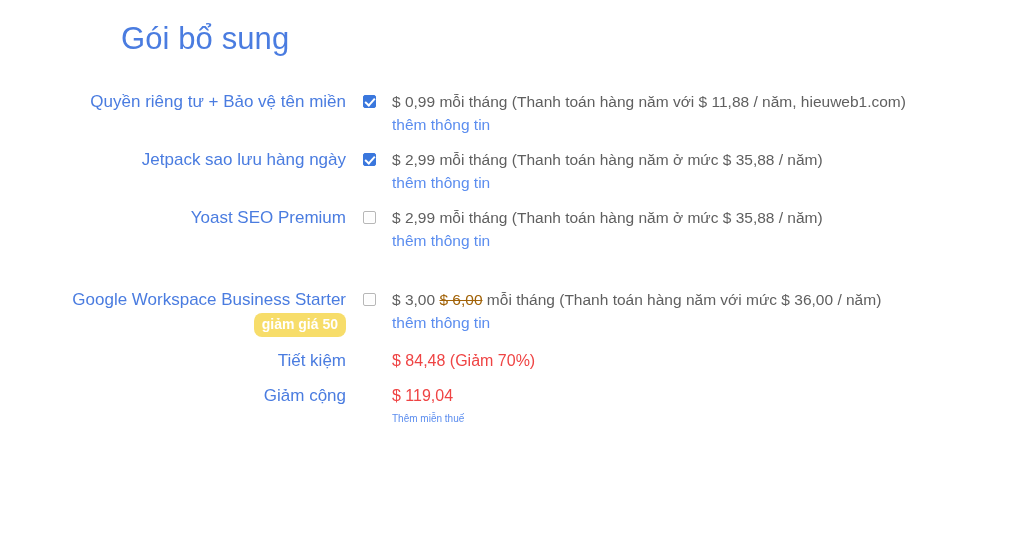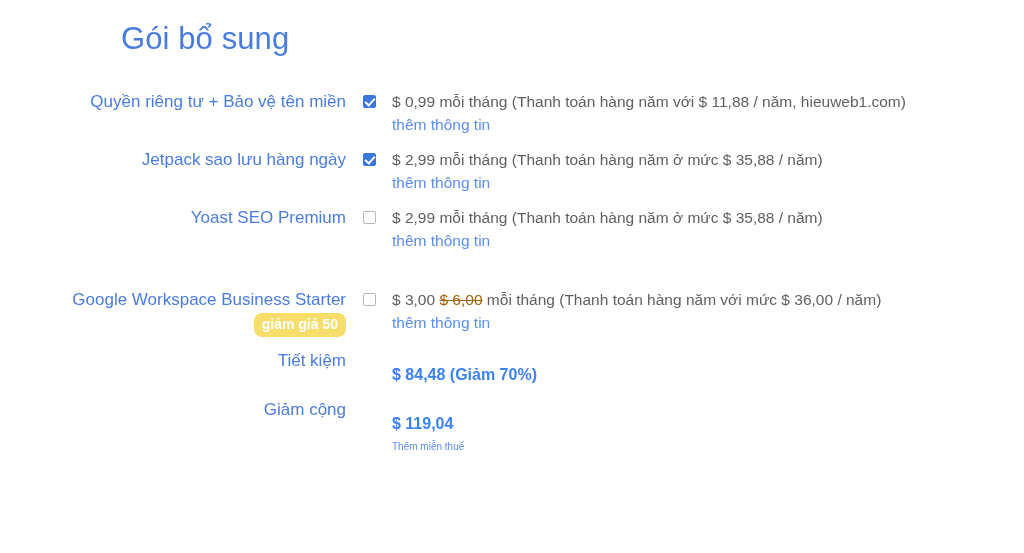--- a/index.html
+++ b/index.html
@@ -124,24 +124,23 @@
     line-height: 15px;
     padding: 4px 8px 5px 8px;
     border-radius: 8px;
     margin-top: 2px;
     white-space: nowrap;
   }
 
   .summary-amount {
     font-size: 16px;
     line-height: 23px;
-    font-weight: bold;
-    color: #3b82f6;
-    white-space: nowrap;
-    margin-top: 14px;
+    font-weight: normal;
+    color: #ef4444;
+    white-space: nowrap;
   }
 
   .tax-link {
     display: inline-block;
     font-size: 10px;
     line-height: 24px;
     color: #5b8def;
     text-decoration: none;
     cursor: pointer;
     white-space: nowrap;

